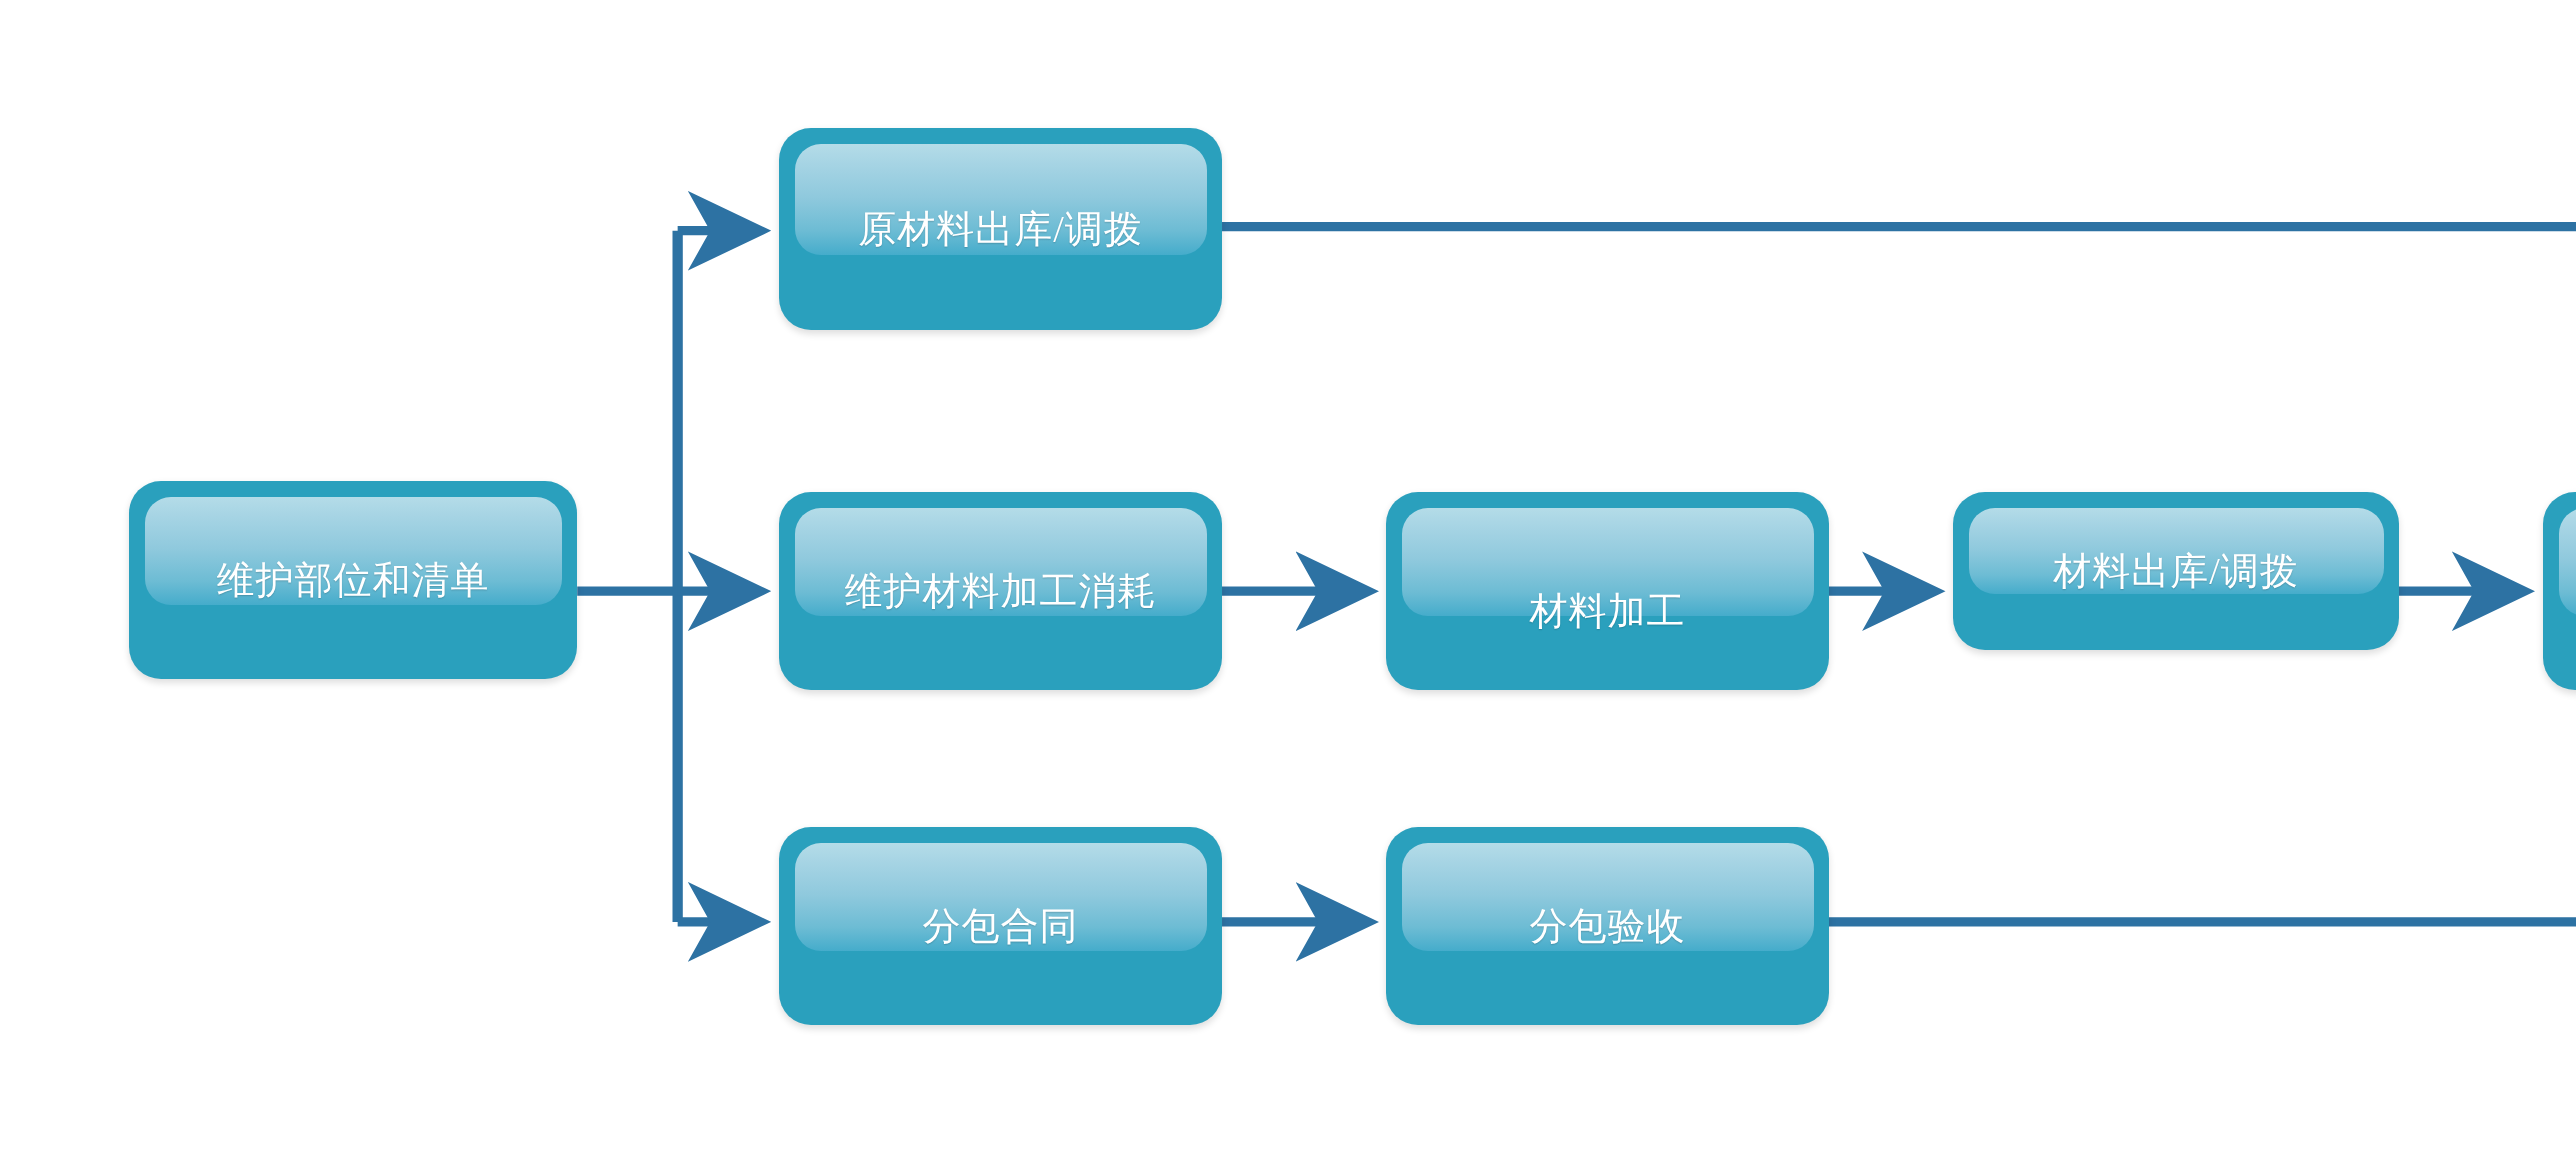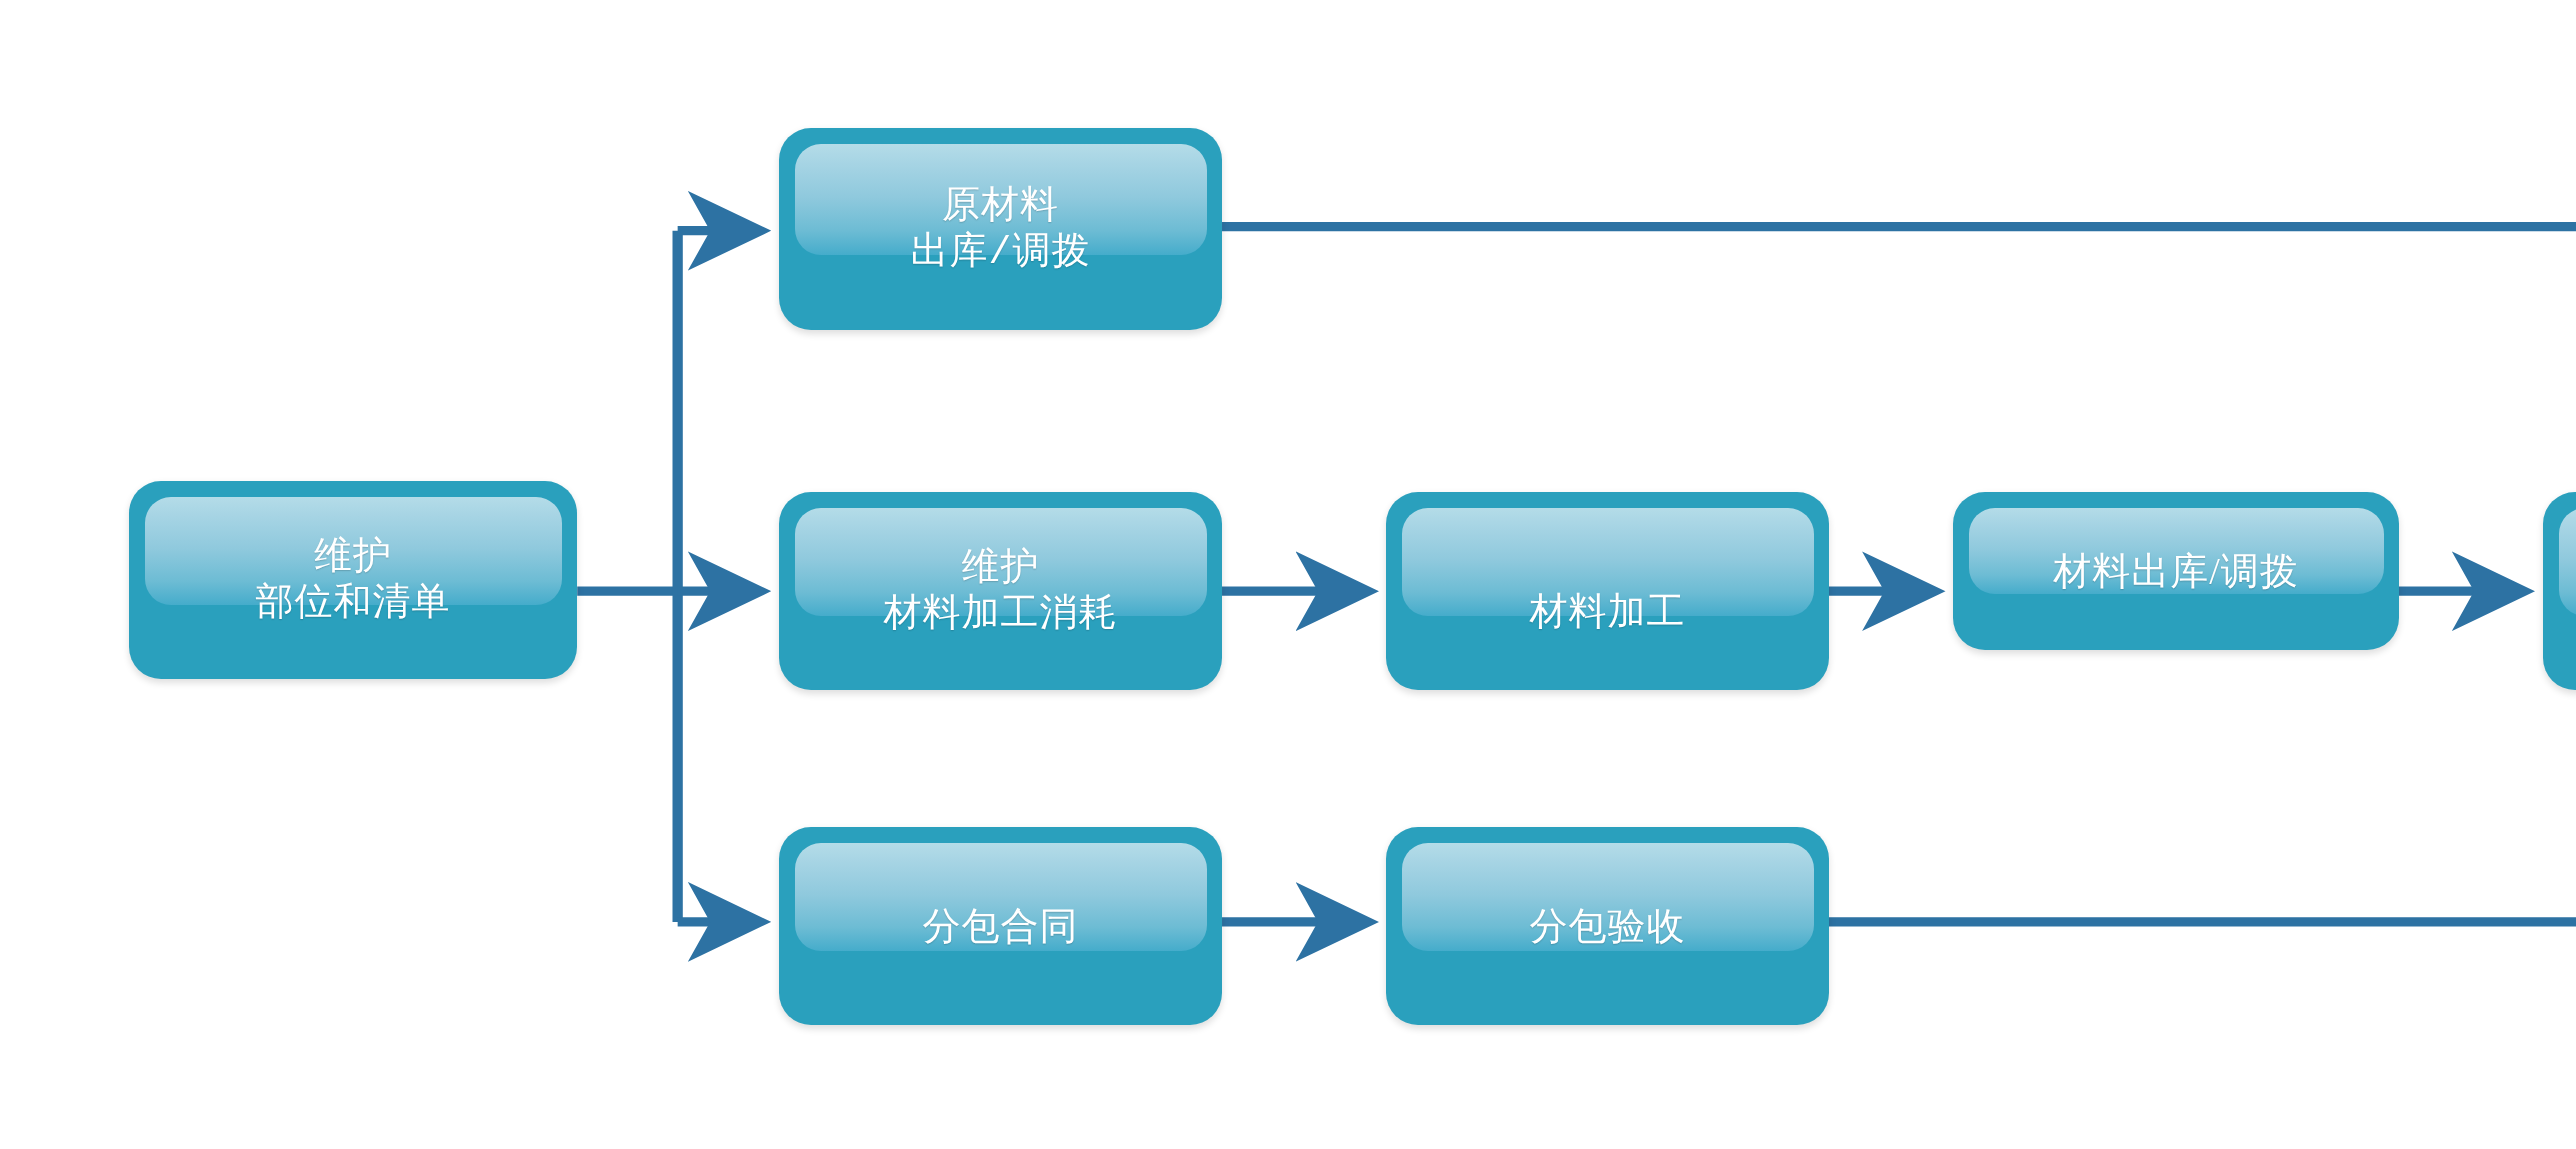--- a/index.html
+++ b/index.html
@@ -27,32 +27,31 @@
     top:15.5px;
     height:55%;
     border-radius:26px;
     background:linear-gradient(to bottom,#b4dce8 0%,#a6d4e4 18%,#8fc9dd 48%,#6dbcd4 78%,#45accb 100%);
     pointer-events:none;
   }
   .node .label{
     position:absolute;
     left:0; right:0; top:0; bottom:0;
     display:flex;
-    flex-direction:column;
     align-items:center;
     justify-content:center;
     color:#ffffff;
     font-size:38px;
     line-height:1.28;
     letter-spacing:1px;
     text-align:center;
     white-space:pre;
     text-shadow:0 1px 1.5px rgba(0,0,0,0.18);
   }
-  .node .label .l2{display:block;font-family:Liberation Mono, monospace;}
+  .node .label .l2{display:block;}
   
   #wires{position:absolute;left:0;top:0;width:3094px;height:1149px;pointer-events:none;}
 </style>
 </head>
 <body>
 
 <div id="canvas" style="background: rgb(255, 255, 255);">
 
   <svg id="wires" viewBox="0 0 6006 2231" width="3094" height="1149">
     <defs>

